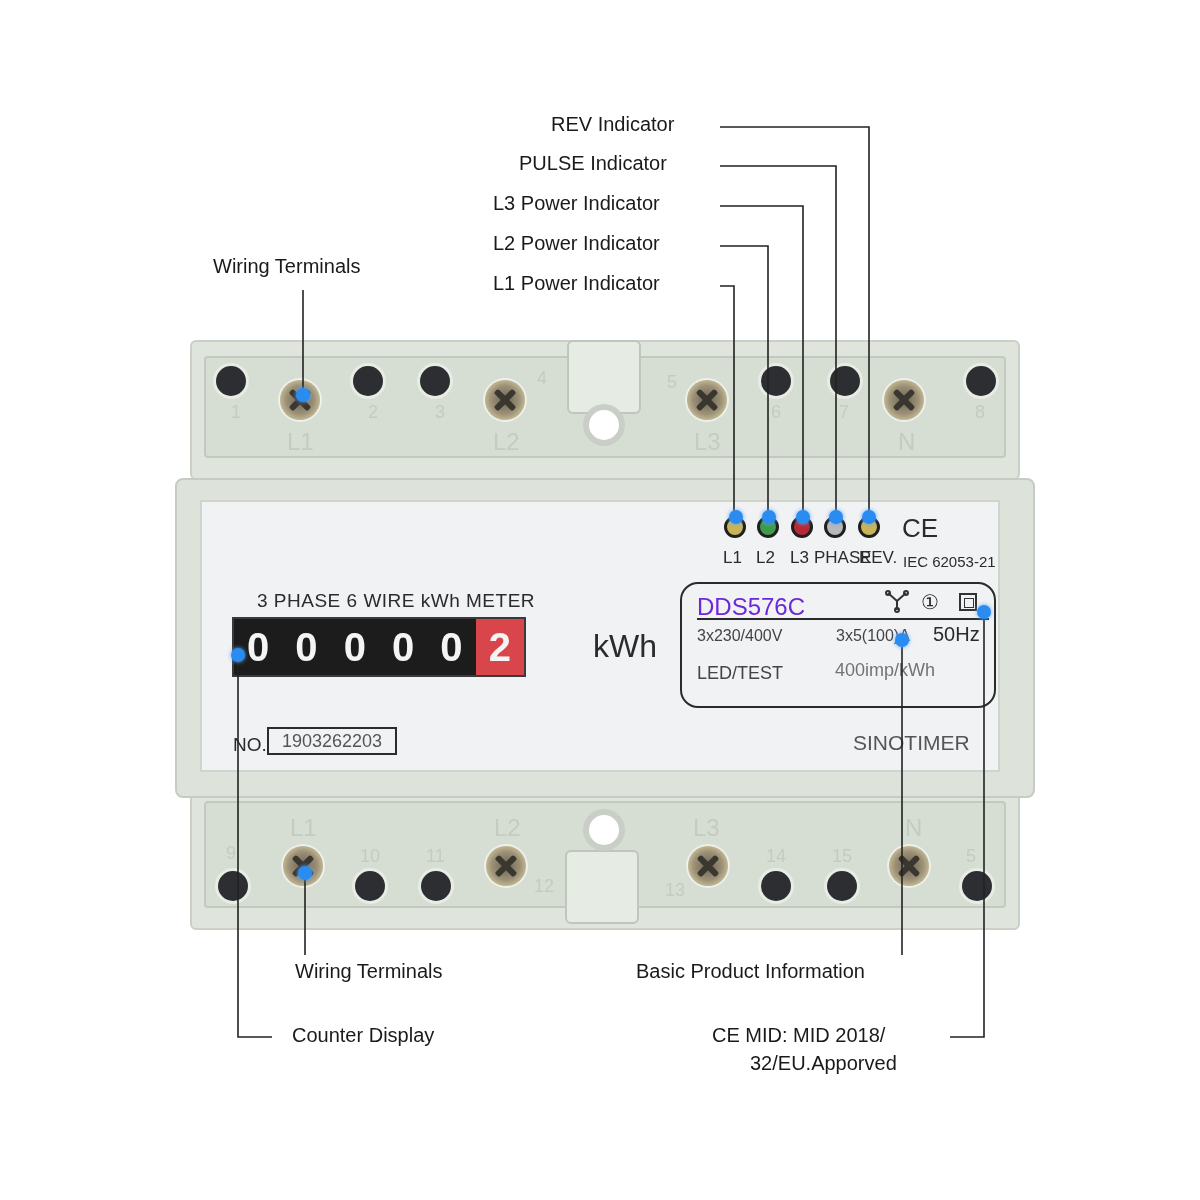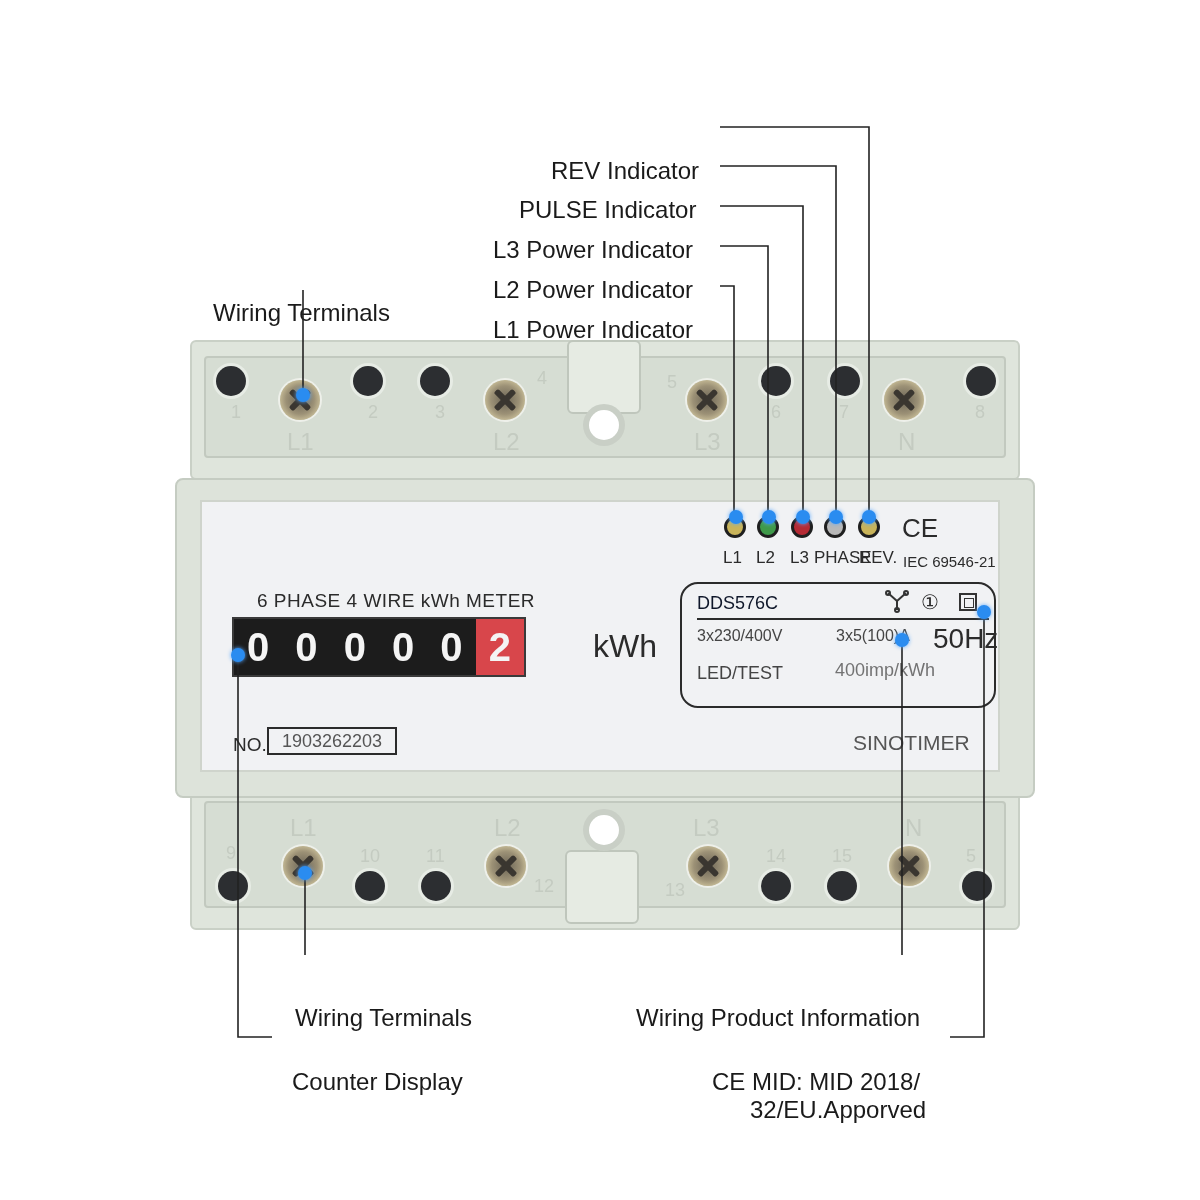--- a/index.html
+++ b/index.html
@@ -1,18 +1,18 @@
 <!DOCTYPE html>
 <html><head>
 <meta charset="utf-8">
 <style>
   html, body { margin:0; padding:0; background:#ffffff; }
   body { width:1200px; height:1200px; position:relative; overflow:hidden; font-family:"Liberation Sans", sans-serif; }
   .abs { position:absolute; }
-  .callout { position:absolute; font-size:24px; color:#1a1a1a; white-space:nowrap; font-family:"Liberation Sans", sans-serif;margin-top:44px; }
+  .callout { position:absolute; font-size:20px; color:#1a1a1a; white-space:nowrap; font-family:"Liberation Sans", sans-serif; }
   svg.lines { position:absolute; left:0; top:0; width:1200px; height:1200px; pointer-events:none; z-index:5; }
   .meter { position:absolute; left:190px; top:340px; width:830px; height:590px; }
   .rail-top { position:absolute; left:0; top:0; width:830px; height:140px; background:#dfe5dc; border:2px solid #c9d0c6; border-radius:6px; box-sizing:border-box; }
   .rail-top .inner, .rail-bot .inner { position:absolute; left:12px; top:14px; right:12px; bottom:20px; background:#d6ddd3; border:2px solid #c2c9bf; border-radius:4px; }
   .rail-bot { position:absolute; left:0; top:445px; width:830px; height:145px; background:#dfe5dc; border:2px solid #c9d0c6; border-radius:6px; box-sizing:border-box; }
   .body-band { position:absolute; left:-15px; top:138px; width:860px; height:320px; background:#dde3da; border:2px solid #c5ccc2; border-radius:8px; box-sizing:border-box; }
   .faceplate { position:absolute; left:200px; top:500px; width:800px; height:272px; background:#f1f2f4; border:2px solid #cfd4cc; box-sizing:border-box; }
   .hole { position:absolute; width:30px; height:30px; border-radius:50%; background:#2c2e31; box-shadow:0 0 0 3px #e7ece5; }
   .screw { position:absolute; width:40px; height:40px; border-radius:50%; background:radial-gradient(circle,#6b6456 0%,#9c9176 50%,#c8bd98 75%,#7e7560 100%); box-shadow:0 0 0 2px #eef0ea; }
   .screw::before, .screw::after { content:""; position:absolute; left:50%; top:50%; width:26px; height:6px; background:#3a3630; transform:translate(-50%,-50%) rotate(45deg); border-radius:2px; }
@@ -49,21 +49,21 @@
 </svg>
 
 <div class="callout" style="left:551px;top:113px;">REV Indicator</div>
 <div class="callout" style="left:519px;top:152px;">PULSE Indicator</div>
 <div class="callout" style="left:493px;top:192px;">L3 Power Indicator</div>
 <div class="callout" style="left:493px;top:232px;">L2 Power Indicator</div>
 <div class="callout" style="left:493px;top:272px;">L1 Power Indicator</div>
 <div class="callout" style="left:213px;top:255px;">Wiring Terminals</div>
 <div class="callout" style="left:295px;top:960px;">Wiring Terminals</div>
 <div class="callout" style="left:292px;top:1024px;">Counter Display</div>
-<div class="callout" style="left:636px;top:960px;">Wiring Product Information</div>
+<div class="callout" style="left:636px;top:960px;">Basic Product Information</div>
 <div class="callout" style="left:712px;top:1024px;">CE MID: MID 2018/</div>
 <div class="callout" style="left:750px;top:1052px;">32/EU.Apporved</div>
 
 <div class="meter">
   <div class="rail-top">
       <div class="inner"></div>
     </div>
   <div class="rail-bot">
       <div class="inner"></div>
     </div>
@@ -132,56 +132,56 @@
 <div class="led" style="left:824px;top:516px;background:#b8b8b8;"></div>
 <div class="led" style="left:858px;top:516px;background:#c9b45a;"></div>
 
 <div class="face-text" style="left:723px;top:548px;font-size:17px;">L1</div>
 <div class="face-text" style="left:756px;top:548px;font-size:17px;">L2</div>
 <div class="face-text" style="left:790px;top:548px;font-size:17px;">L3</div>
 <div class="face-text" style="left:814px;top:548px;font-size:17px;">PHASE</div>
 <div class="face-text" style="left:859px;top:548px;font-size:17px;">REV.</div>
 
 <div class="face-text" style="left:902px;top:513px;font-size:26px;">CE</div>
-<div class="face-text" style="left:903px;top:553px;font-size:15px;">IEC 69546-21</div>
+<div class="face-text" style="left:903px;top:553px;font-size:15px;">IEC 62053-21</div>
 
-<div class="face-text" style="left:257px;top:590px;font-size:19px;letter-spacing:0.5px;">6 PHASE 4 WIRE kWh METER</div>
+<div class="face-text" style="left:257px;top:590px;font-size:19px;letter-spacing:0.5px;">3 PHASE 6 WIRE kWh METER</div>
 <div class="counter">
   <div class="digit">0</div>
   <div class="digit">0</div>
   <div class="digit">0</div>
   <div class="digit">0</div>
   <div class="digit">0</div>
   <div class="digit red">2</div>
 </div>
 <div class="face-text" style="left:548px;top:628px;font-size:32px;margin-left:45px;">kWh</div>
 
 <div class="face-text" style="left:233px;top:734px;font-size:19px;">NO.</div>
 <div class="serial-box">1903262203</div>
 
 <div class="infobox"></div>
-<div class="face-text" style="left:697px;top:593px;font-size:18px;color:#0f172a;">DDS576C</div>
+<div class="face-text" style="left:697px;top:593px;font-size:24px;color:#6d28d9;">DDS576C</div>
 <div class="abs" style="left:697px;top:618px;width:292px;height:2px;background:#2b2b2b;"></div>
 <svg class="abs" style="left:884px;top:589px;" width="26" height="24">
   <g stroke="#333" stroke-width="2" fill="none">
       <line x1="13" y1="12" x2="4" y2="4"></line>
       <line x1="13" y1="12" x2="22" y2="4"></line>
       <line x1="13" y1="12" x2="13" y2="21"></line>
       <circle cx="4" cy="4" r="2"></circle>
       <circle cx="22" cy="4" r="2"></circle>
       <circle cx="13" cy="21" r="2"></circle>
     </g>
 </svg>
 <div class="face-text" style="left:921px;top:590px;font-size:20px;">①</div>
 <div class="abs" style="left:959px;top:593px;width:18px;height:18px;border:2px solid #333;box-sizing:border-box;">
     <div style="margin:3px;width:8px;height:8px;border:1.5px solid #333;"></div>
   </div>
 <div class="face-text" style="left:697px;top:627px;font-size:16px;color:#444;">3x230/400V</div>
 <div class="face-text" style="left:836px;top:627px;font-size:16px;color:#444;">3x5(100)A</div>
-<div class="face-text" style="left:933px;top:623px;font-size:28px;">50Hz</div>
+<div class="face-text" style="left:933px;top:623px;font-size:20px;">50Hz</div>
 <div class="face-text" style="left:697px;top:663px;font-size:18px;color:#444;">LED/TEST</div>
 <div class="face-text" style="left:835px;top:660px;font-size:18px;color:#737373;">400imp/kWh</div>
 <div class="face-text" style="left:853px;top:731px;font-size:21px;color:#555;">SINOTIMER</div>
 
 <div class="dot" style="left:296px;top:388px;"></div>
 <div class="dot" style="left:729px;top:510px;"></div>
 <div class="dot" style="left:762px;top:510px;"></div>
 <div class="dot" style="left:796px;top:510px;"></div>
 <div class="dot" style="left:829px;top:510px;"></div>
 <div class="dot" style="left:862px;top:510px;"></div>

